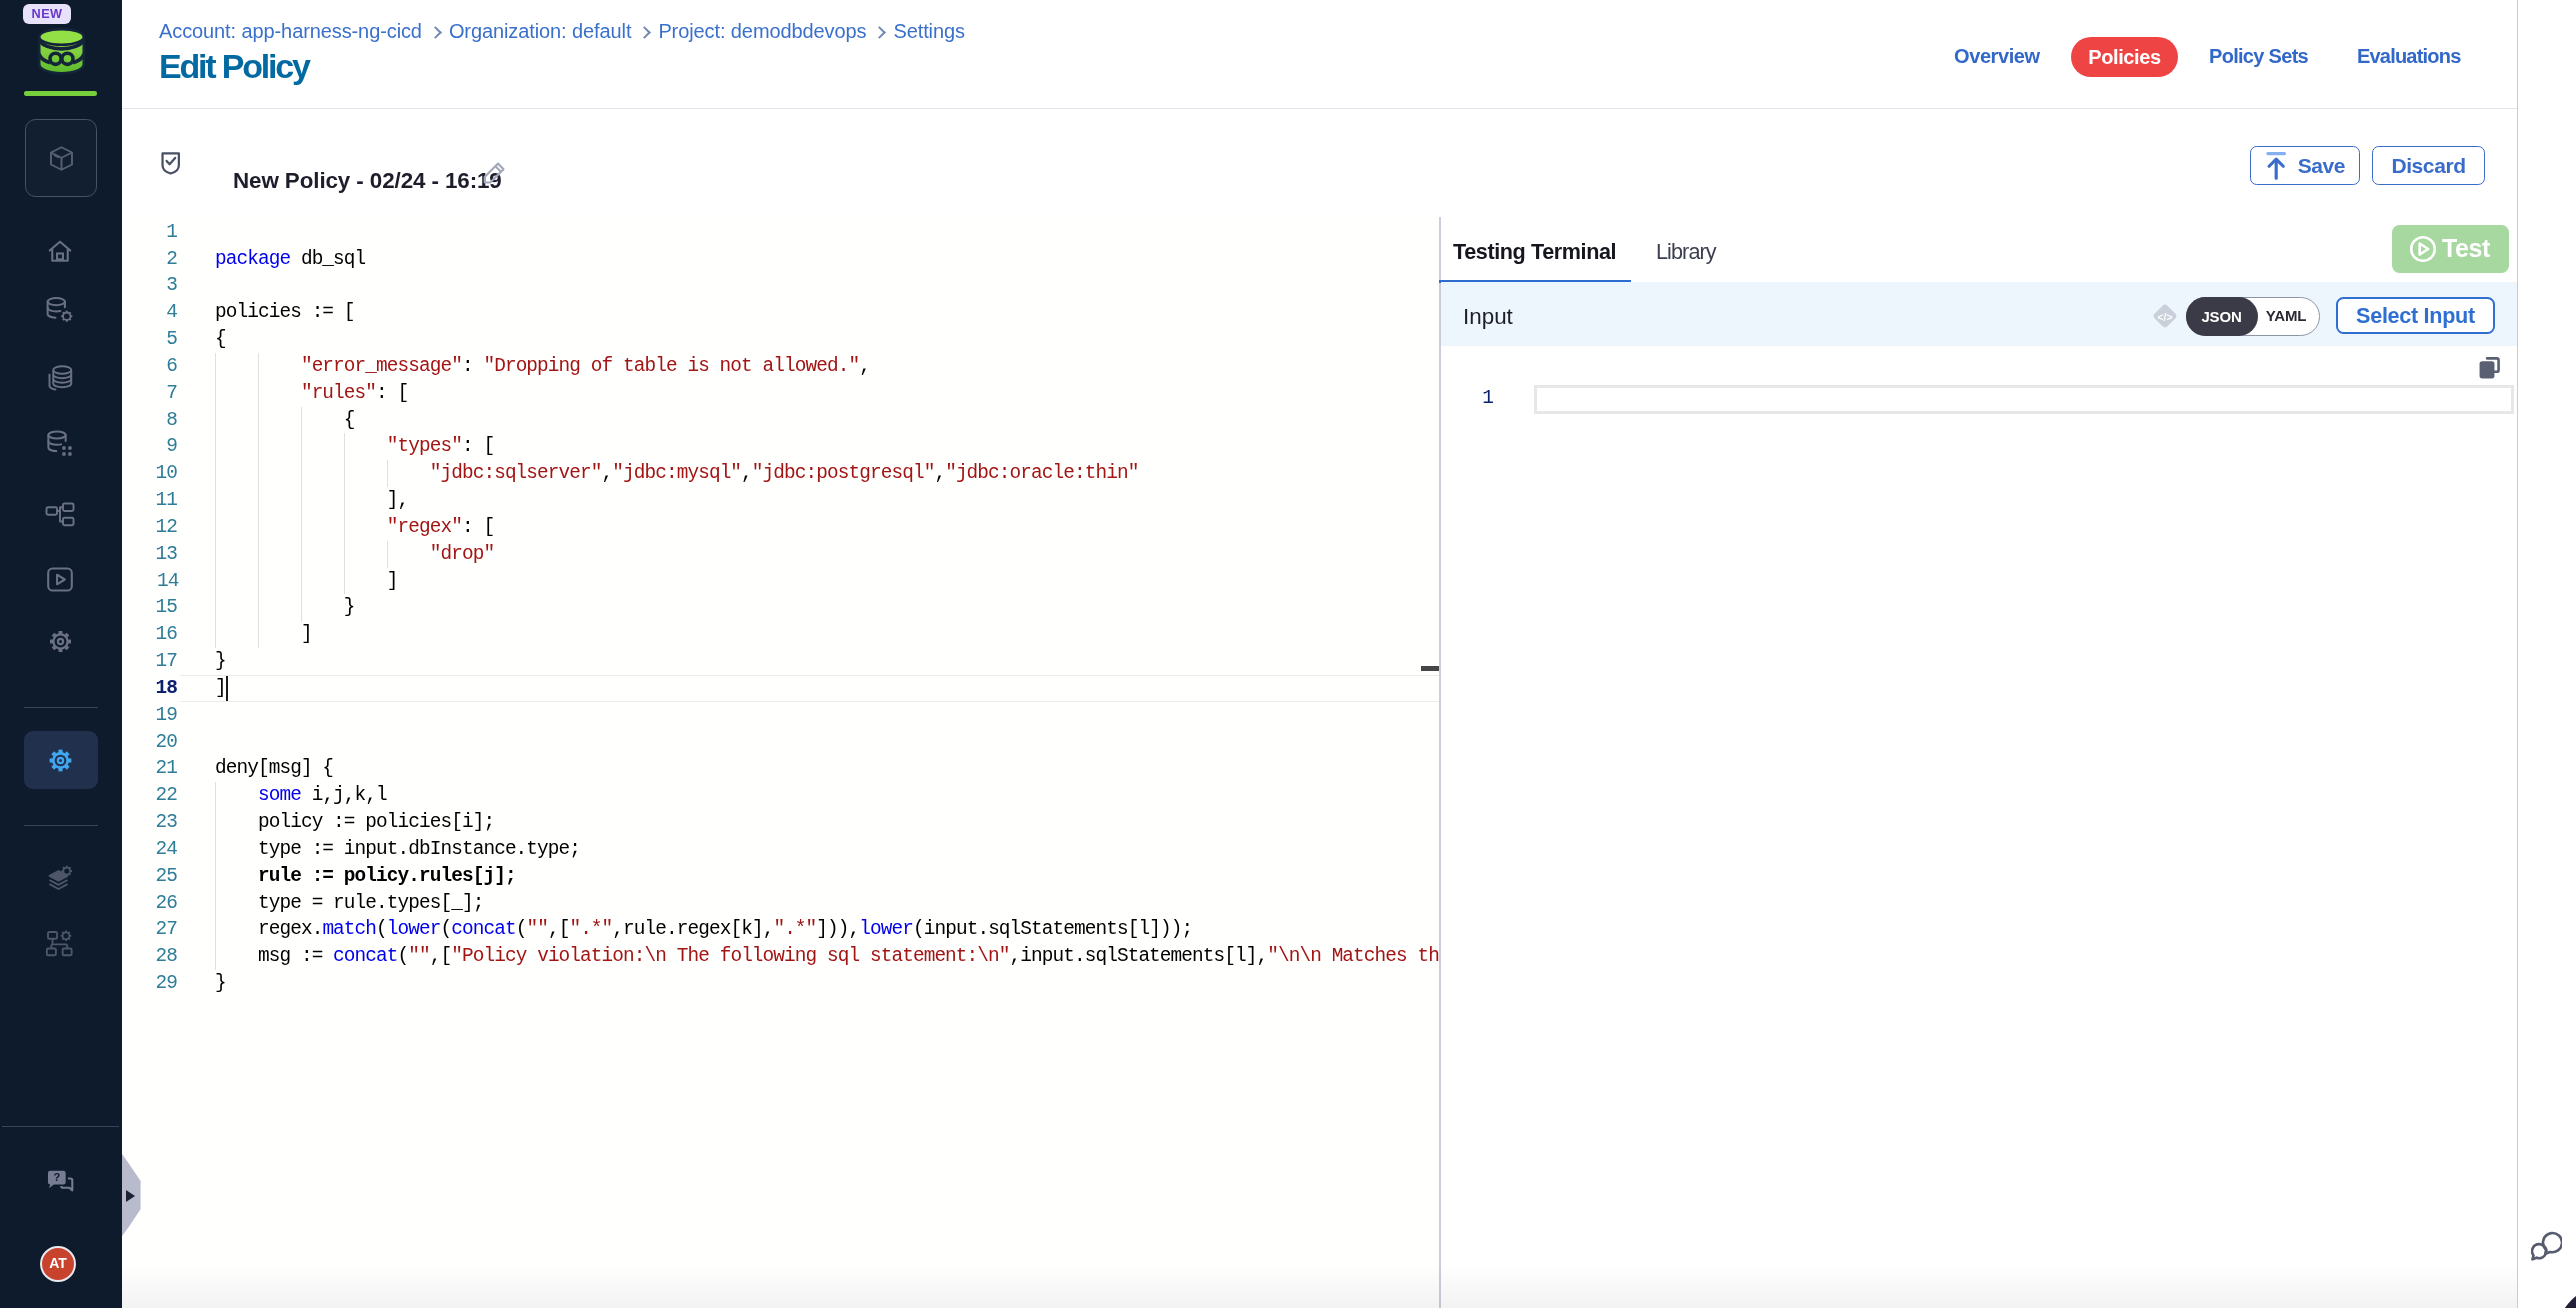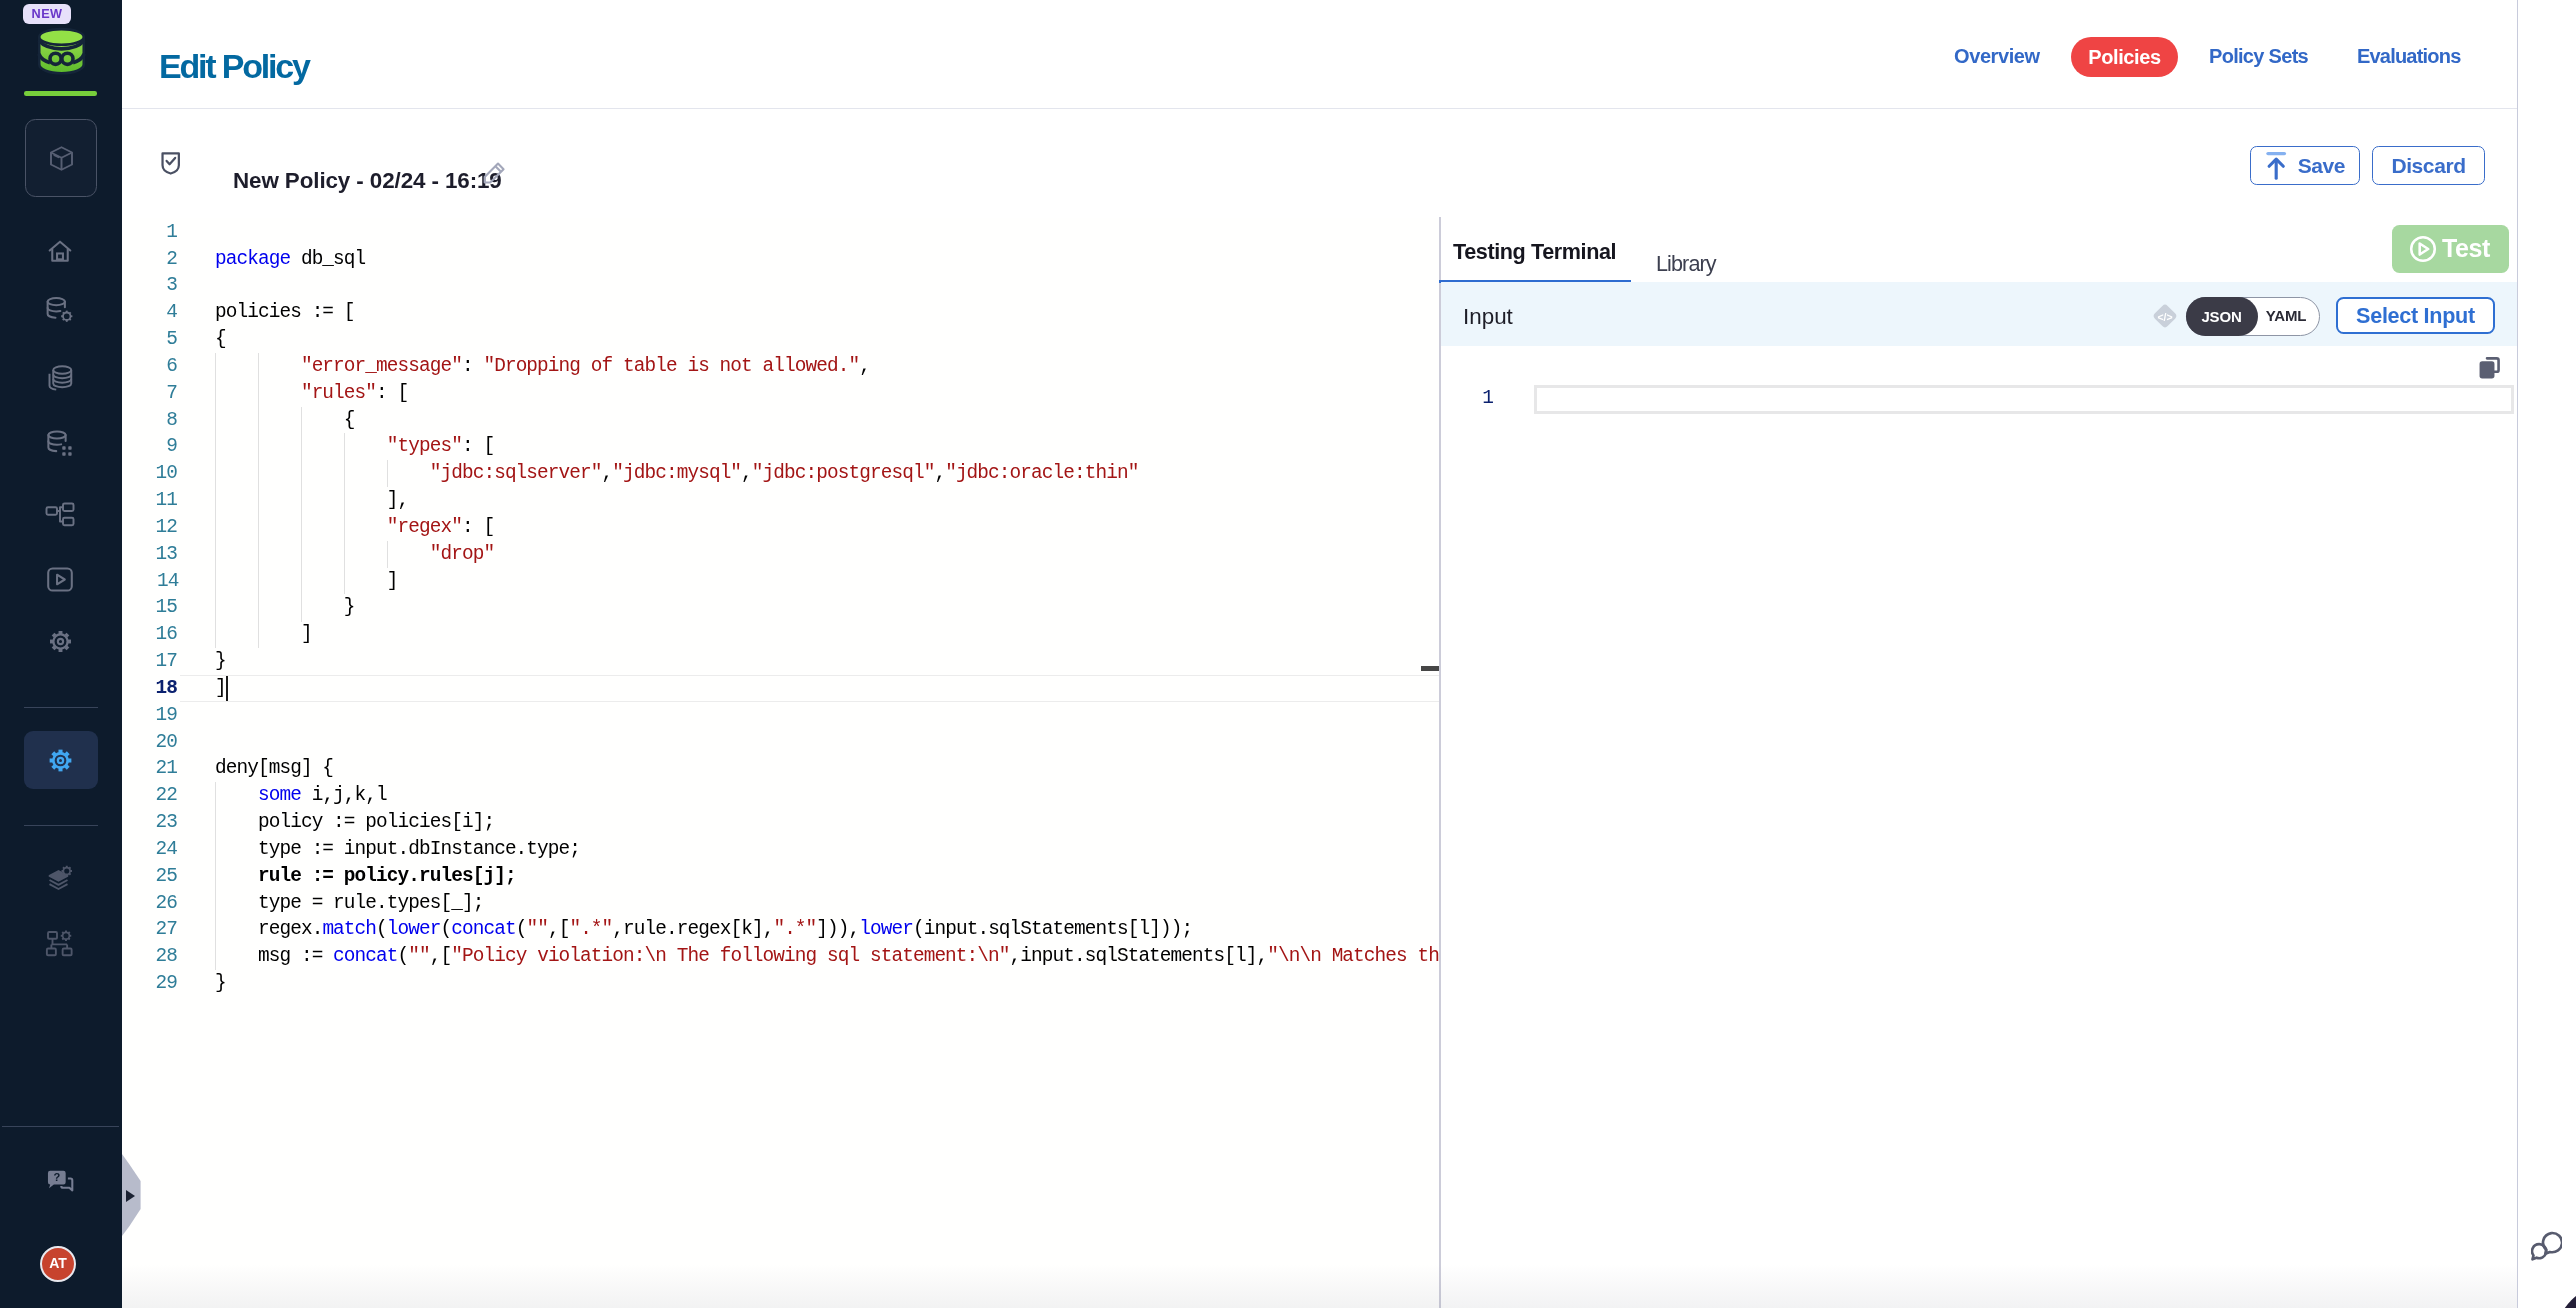--- a/index.html
+++ b/index.html
@@ -38,37 +38,38 @@
 .cl .k { color:#0000ee; }
 .cl .s { color:#a31515; }
 .ig { position:absolute; width:0.7px; background:#e0e0e0; }
 
 
 #vdiv { position:absolute; left:1439px; top:217px; width:1.5px; height:1092px; background:#ccccd9; }
 #rpanel { position:absolute; left:1441px; top:218px; width:1076px; height:1091px; background:#fff; }
 #rgutter { position:absolute; left:2517px; top:0; width:59px; height:1309px; background:#fff; border-left:1.5px solid #c8cbdc; }
 
 #tt { position:absolute; left:1453px; top:239px; font-size:21.6px; font-weight:bold; letter-spacing:-0.4px; color:#16161f; }
-#lib { position:absolute; left:1656px; top:251px; font-size:21.6px; letter-spacing:-0.9px; color:#3d4050; }
+#lib { position:absolute; left:1656px; top:239px; font-size:21.6px; letter-spacing:-0.9px; color:#3d4050; }
 #underline { position:absolute; left:1439px; top:280px; width:192px; height:3px; background:#2e6cd0; }
 #testbtn { position:absolute; left:2392px; top:225px; width:117px; height:48px; background:#a7d8a0; border-radius:7.5px; }
 #inputbar { position:absolute; left:1441px; top:282px; width:1076px; height:64px; background:#edf6fc; }
 #inputlbl { position:absolute; left:1463px; top:304px; font-size:22.4px; color:#1e1e28; }
 #togglepill { position:absolute; left:2186px; top:297px; width:134px; height:39px; background:#fff; border:1.5px solid #8e95a5; border-radius:19.4px; }
 #jsonseg { position:absolute; left:-1.5px; top:-1.5px; width:72px; height:39px; background:#3b3b47; border-radius:19.4px; color:#fff; font-size:15px; font-weight:bold; text-align:center; line-height:39px; letter-spacing:-0.2px;}
 #yamlseg { position:absolute; right:1.5px; top:0px; width:63px; height:36px; color:#2a2a35; font-size:15px; font-weight:bold; text-align:center; line-height:36px; letter-spacing:-0.2px;}
 #selinput { position:absolute; left:2336px; top:297px; width:159px; height:37px; border:2.2px solid #2f6fd2; border-radius:7.5px; color:#2f6fd2; font-size:21.6px; font-weight:bold; letter-spacing:-0.3px; text-align:center; line-height:33px; background:#fff;}
 #rln { position:absolute; left:1441px; top:385px; width:52px; text-align:right; font-family:"Liberation Mono", monospace; font-size:19.4px; letter-spacing:-0.9px; line-height:27px; color:#0b216f; }
 #rinput { position:absolute; left:1534px; top:385px; width:980px; height:29px; border:3px solid #e7e7e8; background:#fff; }
 </style>
 </head>
 <body>
 <div id="page">
   <div id="header"></div>
   <div id="toolbar"></div>
+  <div id="crumbs">Account: app-harness-ng-cicd<span class="sep"></span>Organization: default<span class="sep"></span>Project: demodbdevops<span class="sep"></span>Settings</div>
   <div id="title">Edit Policy</div>
   <div class="tab" id="tab-ov" style="left:1954px;">Overview</div>
   <div id="pill">Policies</div>
   <div class="tab" id="tab-ps" style="left:2209px; letter-spacing:-0.7px;">Policy Sets</div>
   <div class="tab" id="tab-ev" style="left:2357px; letter-spacing:-0.8px;">Evaluations</div>
   <svg class="abs" style="left:161px; top:152px;" width="19.4" height="23" viewBox="0 0 26 31">
     <path d="M2 2 H24 V18 C24 24 19 27.5 13 29 C7 27.5 2 24 2 18 Z" fill="none" stroke="#4a5063" stroke-width="3" stroke-linejoin="round"></path>
     <path d="M7.5 12 L11.5 16.5 L19 8" fill="none" stroke="#4a5063" stroke-width="3" stroke-linecap="round" stroke-linejoin="round"></path>
   </svg>
   <div id="ptitle">New Policy - 02/24 - 16:19</div>

